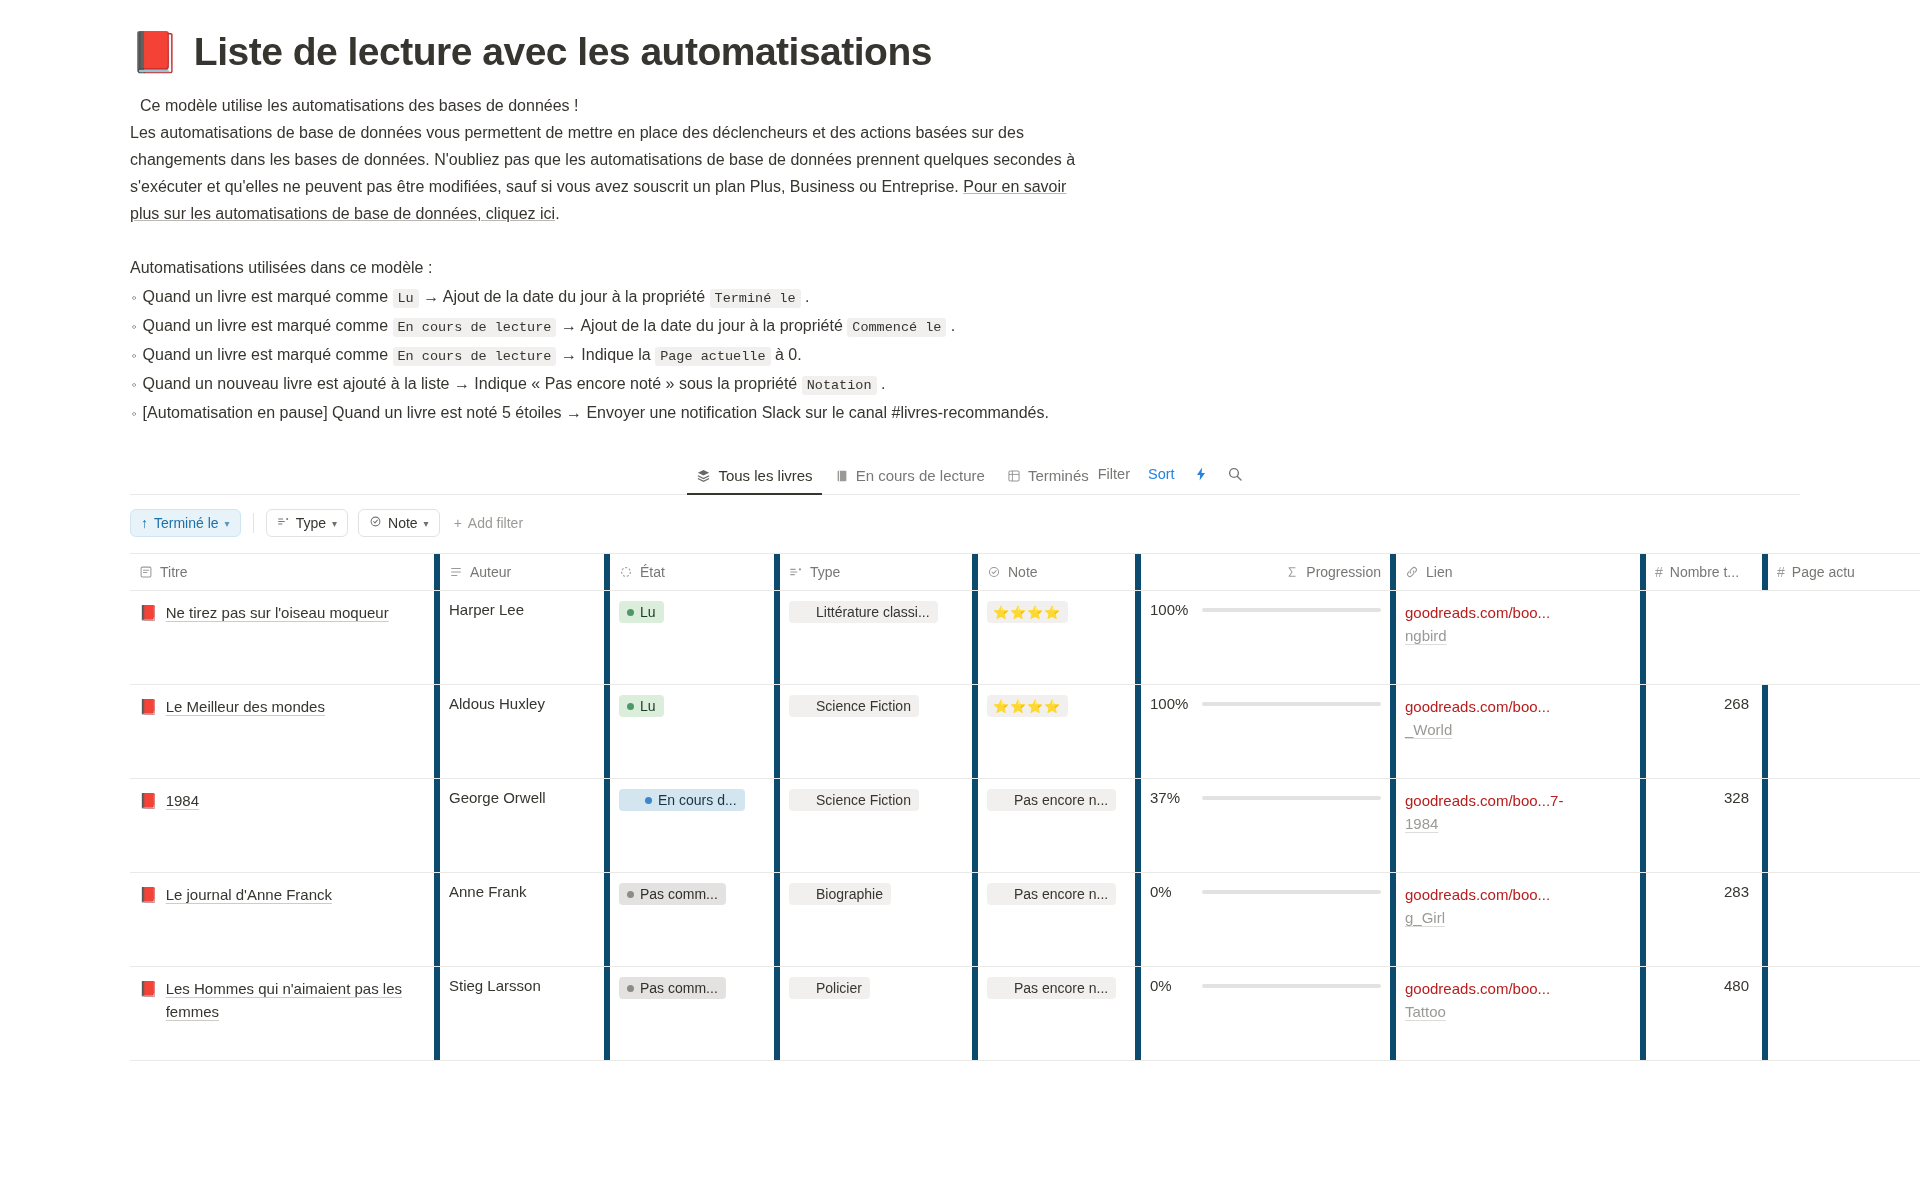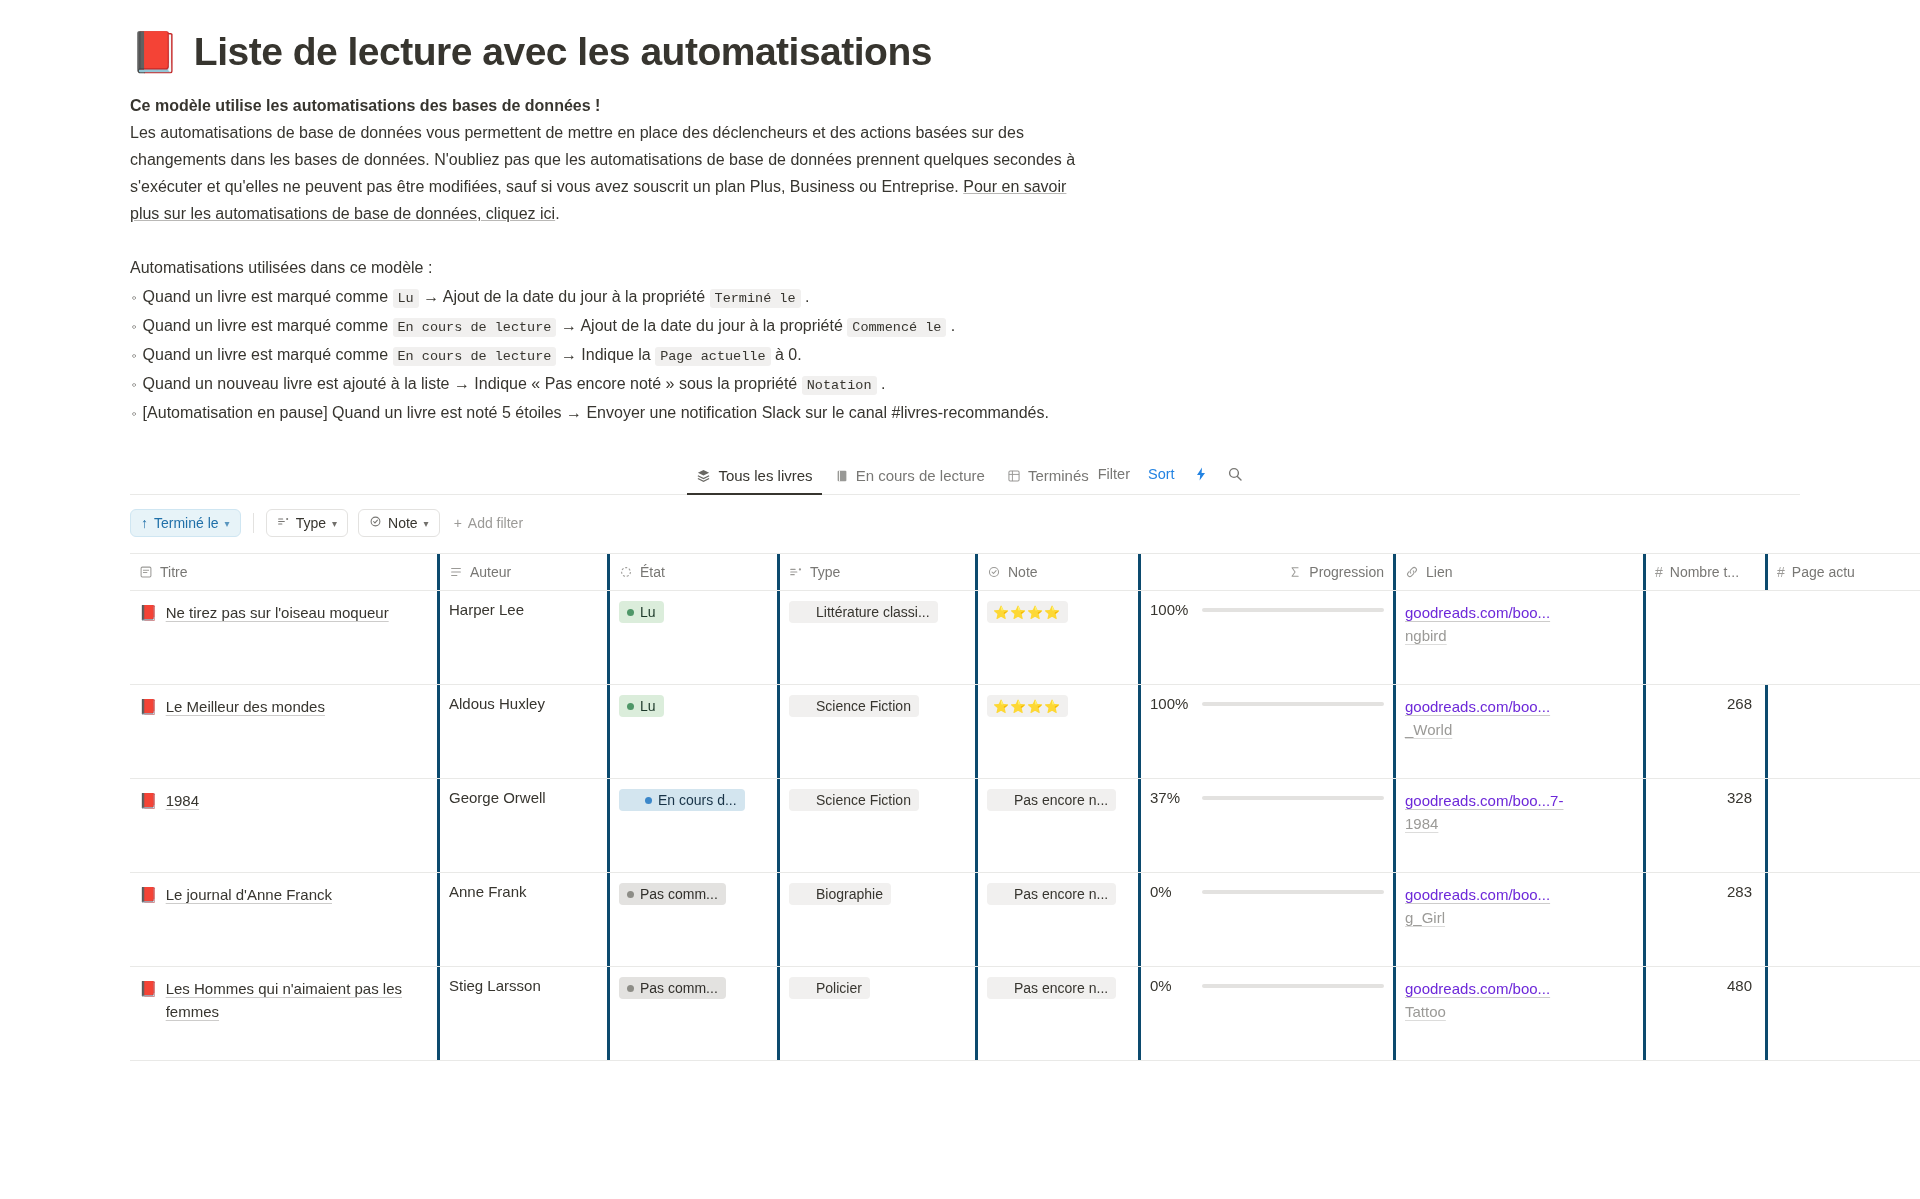--- a/index.html
+++ b/index.html
@@ -40,21 +40,21 @@
     text-align: center;
   }
 
   
   .intro {
     max-width: 955px;
     font-size: 16px;
     line-height: 27px;
     color: #37352f;
   }
-  .intro b { font-weight: bold; }
+  .intro b { font-weight: normal; margin-left: 10px; }
   .intro .link {
     color: #37352f;
     text-decoration: underline;
     text-decoration-color: rgba(55,53,47,.35);
     cursor: pointer;
   }
   .spacer-md { height: 27px; }
 
   .section-title {
     font-size: 16px;
@@ -155,21 +155,21 @@
   }
   .trow { display: flex; border-bottom: 1px solid #e9e9e7; }
   .thead .tcell {
     height: 36px;
     display: flex; align-items: center; gap: 7px;
     font-size: 14px;
     color: #787774;
   }
   .tcell {
     padding: 10px 9px 10px 9px;
-    border-right: 3px solid #0c4a6e;
+    border-right: 6px solid #0c4a6e;
     font-size: 15px;
     color: #37352f;
     overflow: hidden;
   }
   .thead .tcell { padding-top: 0; padding-bottom: 0; }
   .c-title { width: 310px; }
   .c-auteur { width: 170px; }
   .c-etat { width: 170px; }
   .c-type { width: 198px; }
   .c-note { width: 163px; }
@@ -225,22 +225,21 @@
     overflow: hidden;
   }
   .prog-fill {
     height: 100%;
     background: #5b8c6e;
     border-radius: 3px;
   }
 
   .link-cell { line-height: 23px; }
   .link-cell .u {
-    color: #6d28d9;
-    text-decoration: underline;
+    color: #b91c1c;
     text-decoration-color: rgba(55,53,47,.25);
     text-underline-offset: 3px;
   }
   .link-cell .gray {
     color: #9b9a97;
     text-decoration: underline;
     text-decoration-color: rgba(155,154,151,.35);
     text-underline-offset: 3px;
   }
 

